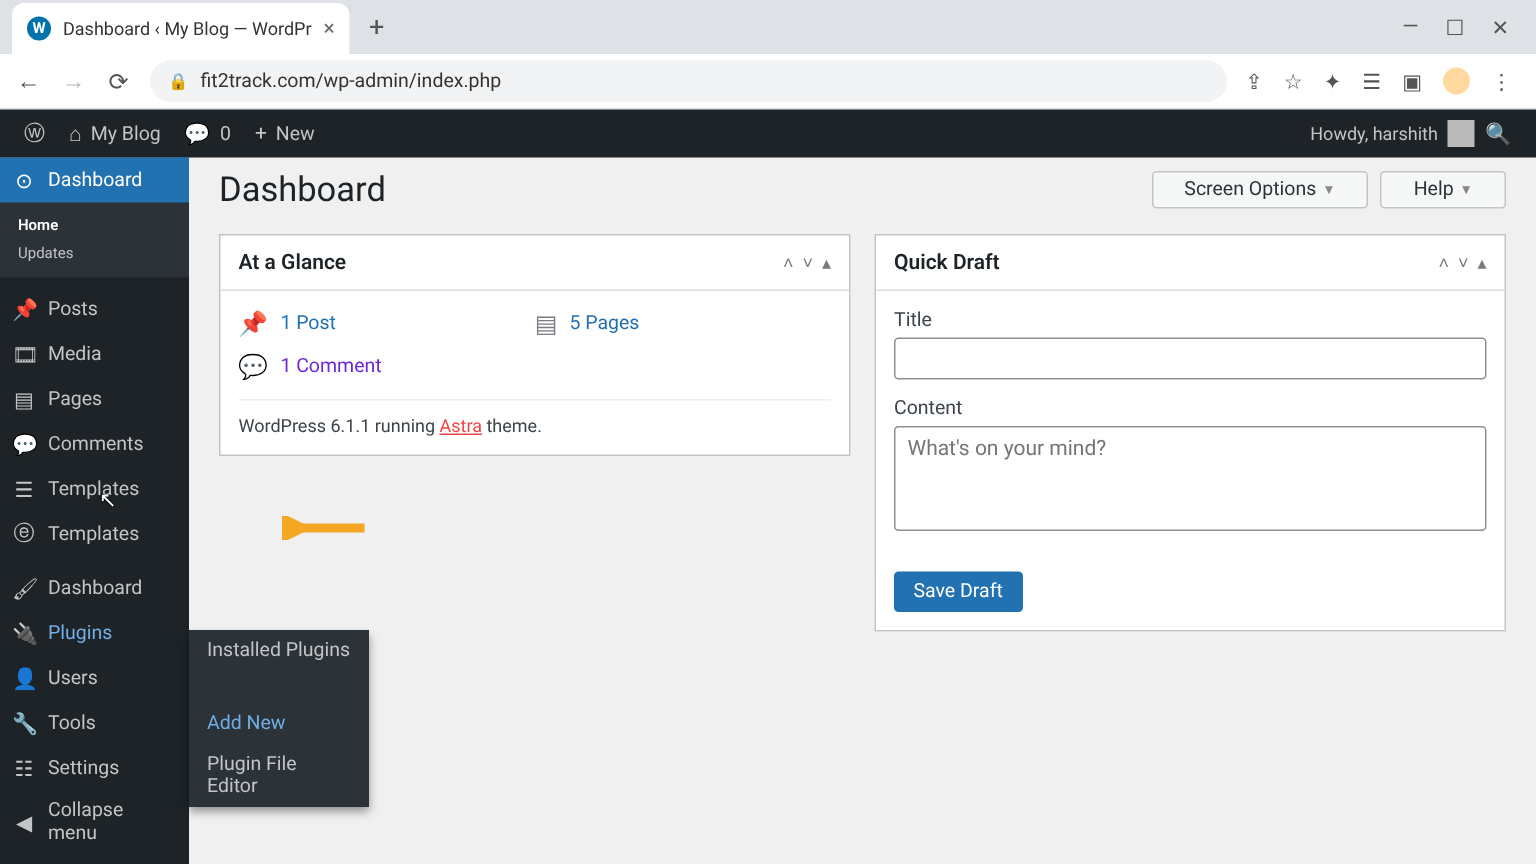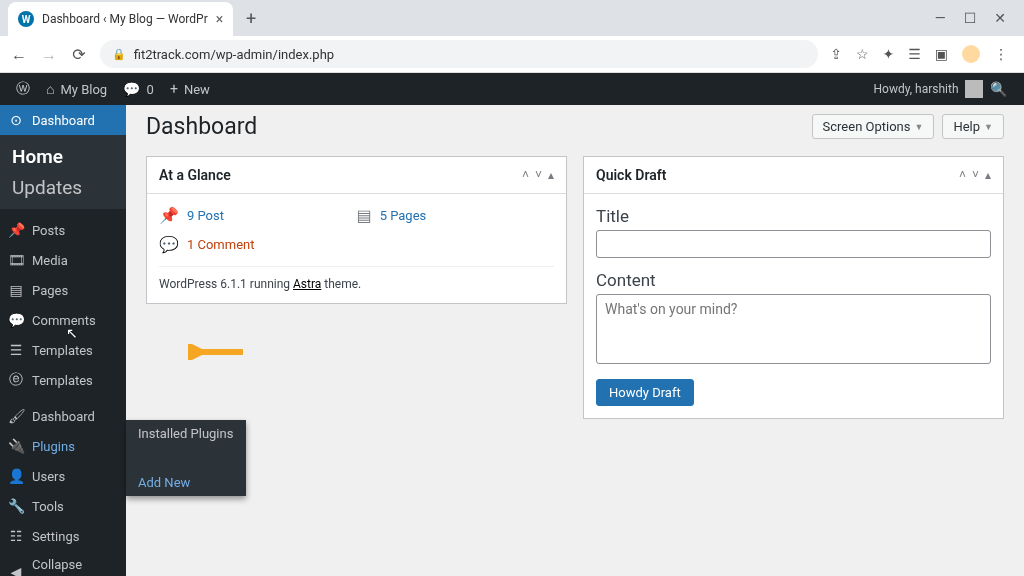--- a/index.html
+++ b/index.html
@@ -32,62 +32,62 @@
 .wp-adminbar .avatar { width: 18px; height: 18px; background: #bbb; }
 
 
 .wp-layout { display: flex; height: calc(576px - 36px - 36px - 32px); }
 .wp-sidebar { width: 126px; background: #1d2327; color: #c3c4c7; font-size: 13px; position: relative; }
 .wp-sidebar .menu-item { display: flex; align-items: center; gap: 8px; padding: 0 8px; height: 30px; color: #c3c4c7; cursor: pointer; }
 .wp-sidebar .menu-item.current { background: #2271b1; color: #fff; position: relative; }
 .wp-sidebar .menu-item.current::after { content: ''; position: absolute; right: -8px; top: 50%; transform: translateY(-50%); border: 8px solid transparent; border-right-color: #f0f0f1; }
 .wp-sidebar .menu-item .ico { width: 16px; text-align: center; font-size: 14px; }
 .wp-sidebar .submenu { background: #2c3338; padding: 6px 0; }
-.wp-sidebar .submenu .sub-item { padding: 4px 12px; color: #c3c4c7; font-size:19px;}
+.wp-sidebar .submenu .sub-item { padding: 4px 12px; color: #c3c4c7; font-size:10px;}
 .wp-sidebar .submenu .sub-item.current { color: #fff; font-weight: 600; }
 .wp-sidebar .hover-item{color:#72aee6;text-align:right;}
 
 
 .flyout { position: absolute; left: 126px; top: 315px; background: #2c3338; width: 120px; box-shadow: 0 3px 6px rgba(0,0,0,.4); z-index: 10; }
 .flyout .fly-item { padding: 6px 12px; color: #c3c4c7; font-size: 13px; cursor: pointer; }
 .highlight-item{color:#72aee6 !important;margin-top:22px;}
 
 
 .arrow-overlay { position: absolute; left: 188px; top: 344px; z-index: 20; }
 
 
 .cursor-overlay{position:absolute;left:66px;top:325px;z-index:30;font-size:14px;color:#fff;text-shadow:0 0 2px #000;}
 
 
 .wp-body { flex: 1; padding: 0 20px 20px; overflow: auto; }
 .wp-header { display: flex; align-items: center; margin: 8px 0 16px; }
 .wp-header h1 { font-size: 23px; font-weight: 400; color: #1d2327; }
 .hdr-actions { margin-left: auto; display: flex; gap: 8px; }
-.hdr-btn { background: #f6f7f7; border: 1px solid #c3c4c7; padding: 4px 10px; font-size: 13px; border-radius: 3px; display: flex; align-items: center; gap: 4px; color:#2c3338;}
+.hdr-btn { background: #f6f7f7; border: 1px solid #c3c4c7; padding: 4px 21px; font-size: 13px; border-radius: 3px; display: flex; align-items: center; gap: 4px; color:#2c3338;}
 .hdr-btn .tri { font-size: 9px; color:#888; }
 
 .dashboard-widgets { display: flex; gap: 16px; }
 .col { flex: 1; }
 .postbox { background: #fff; border: 1px solid #c3c4c7; margin-bottom: 16px; }
 .postbox-header { display: flex; align-items: center; padding: 10px 12px; border-bottom: 1px solid #dcdcde; }
 .postbox-header h2 { font-size: 14px; font-weight: 600; color: #1d2327; }
 .handle-actions { margin-left: auto; display: flex; gap: 6px; color: #787c82; font-size: 12px; }
 .postbox .inside { padding: 12px; font-size: 13px; color: #3c434a; }
 .glance-items { display: flex; }
 .glance-items .gi { flex: 1; display: flex; align-items: center; gap: 8px; }
 .glance-items .ico { color: #787c82; font-size: 16px; }
 .glance-items a { color: #2271b1; text-decoration: none; }
 .comments-row{margin-top:10px;display:flex;align-items:center;gap:8px;}
 .comments-row .ico{color:#787c82;font-size:16px;}
-.comments-row a{color:#c2410c;text-decoration:none;}
+.comments-row a{color:#6d28d9;text-decoration:none;}
 .versions{border-top:1px solid #eee;margin-top:12px;padding-top:10px;font-size:12px;}
-.versions a{color:#000000;}
-.qd-label { font-size: 17px; color: #3c434a; margin-bottom: 4px; display: block; }
+.versions a{color:#ef4444;}
+.qd-label { font-size: 13px; color: #3c434a; margin-bottom: 4px; display: block; }
 .qd-input { width: 100%; border: 1px solid #8c8f94; padding: 5px 8px; font-size: 14px; border-radius: 3px; margin-bottom: 12px; }
-.qd-textarea { width: 100%; border: 1px solid #8c8f94; padding: 6px 8px; font-size: 14px; border-radius: 3px; height: 70px; resize: none; margin-bottom: 12px; font-family: inherit; }
+.qd-textarea { width: 100%; border: 1px solid #8c8f94; padding: 6px 8px; font-size: 14px; border-radius: 3px; height: 70px; resize: none; margin-bottom: 23px; font-family: inherit; }
 .qd-button { background: #2271b1; color: #fff; border: 1px solid #2271b1; padding: 5px 12px; font-size: 13px; border-radius: 3px; cursor: pointer; }
 </style>
 </head>
 <body>
 
 <div class="browser-chrome">
   <div class="tab-bar">
     <div class="tab">
       <span class="favicon">W</span>
       <span>Dashboard ‹ My Blog — WordPr</span>
@@ -204,20 +204,21 @@
       </div>
     <div style="height:6px"></div>
     <div class="menu-item">
         <span class="ico">◀</span>
         <span>Collapse menu</span>
       </div>
 
     <div class="flyout">
       <div class="fly-item">Installed Plugins</div>
       <div class="fly-item highlight-item">Add New</div>
+      <div class="fly-item">Plugin File Editor</div>
     </div>
   </div>
 
   <div class="wp-body">
     <div class="wp-header">
       <h1>Dashboard</h1>
       <div class="hdr-actions">
         <div class="hdr-btn">
             <span>Screen Options</span>
             <span class="tri">▼</span>
@@ -237,21 +238,21 @@
             <div class="handle-actions">
               <span>˄</span>
               <span>˅</span>
               <span>▴</span>
             </div>
           </div>
           <div class="inside">
             <div class="glance-items">
               <div class="gi">
                   <span class="ico">📌</span>
-                  <a href="#">9 Post</a>
+                  <a href="#">1 Post</a>
                 </div>
               <div class="gi">
                   <span class="ico">▤</span>
                   <a href="#">5 Pages</a>
                 </div>
             </div>
             <div class="comments-row">
               <span class="ico">💬</span>
                 <a href="#">1 Comment</a>
             </div>
@@ -270,21 +271,21 @@
               <span>˄</span>
               <span>˅</span>
               <span>▴</span>
             </div>
           </div>
           <div class="inside">
             <label class="qd-label">Title</label>
             <input class="qd-input" type="text" style="">
             <label class="qd-label">Content</label>
             <textarea class="qd-textarea" placeholder="What's on your mind?" style=""></textarea>
-            <button class="qd-button">Howdy Draft</button>
+            <button class="qd-button">Save Draft</button>
           </div>
         </div>
       </div>
     </div>
   </div>
 </div>
 
 <div class="arrow-overlay">
   <svg width="60" height="16">
     <defs>

